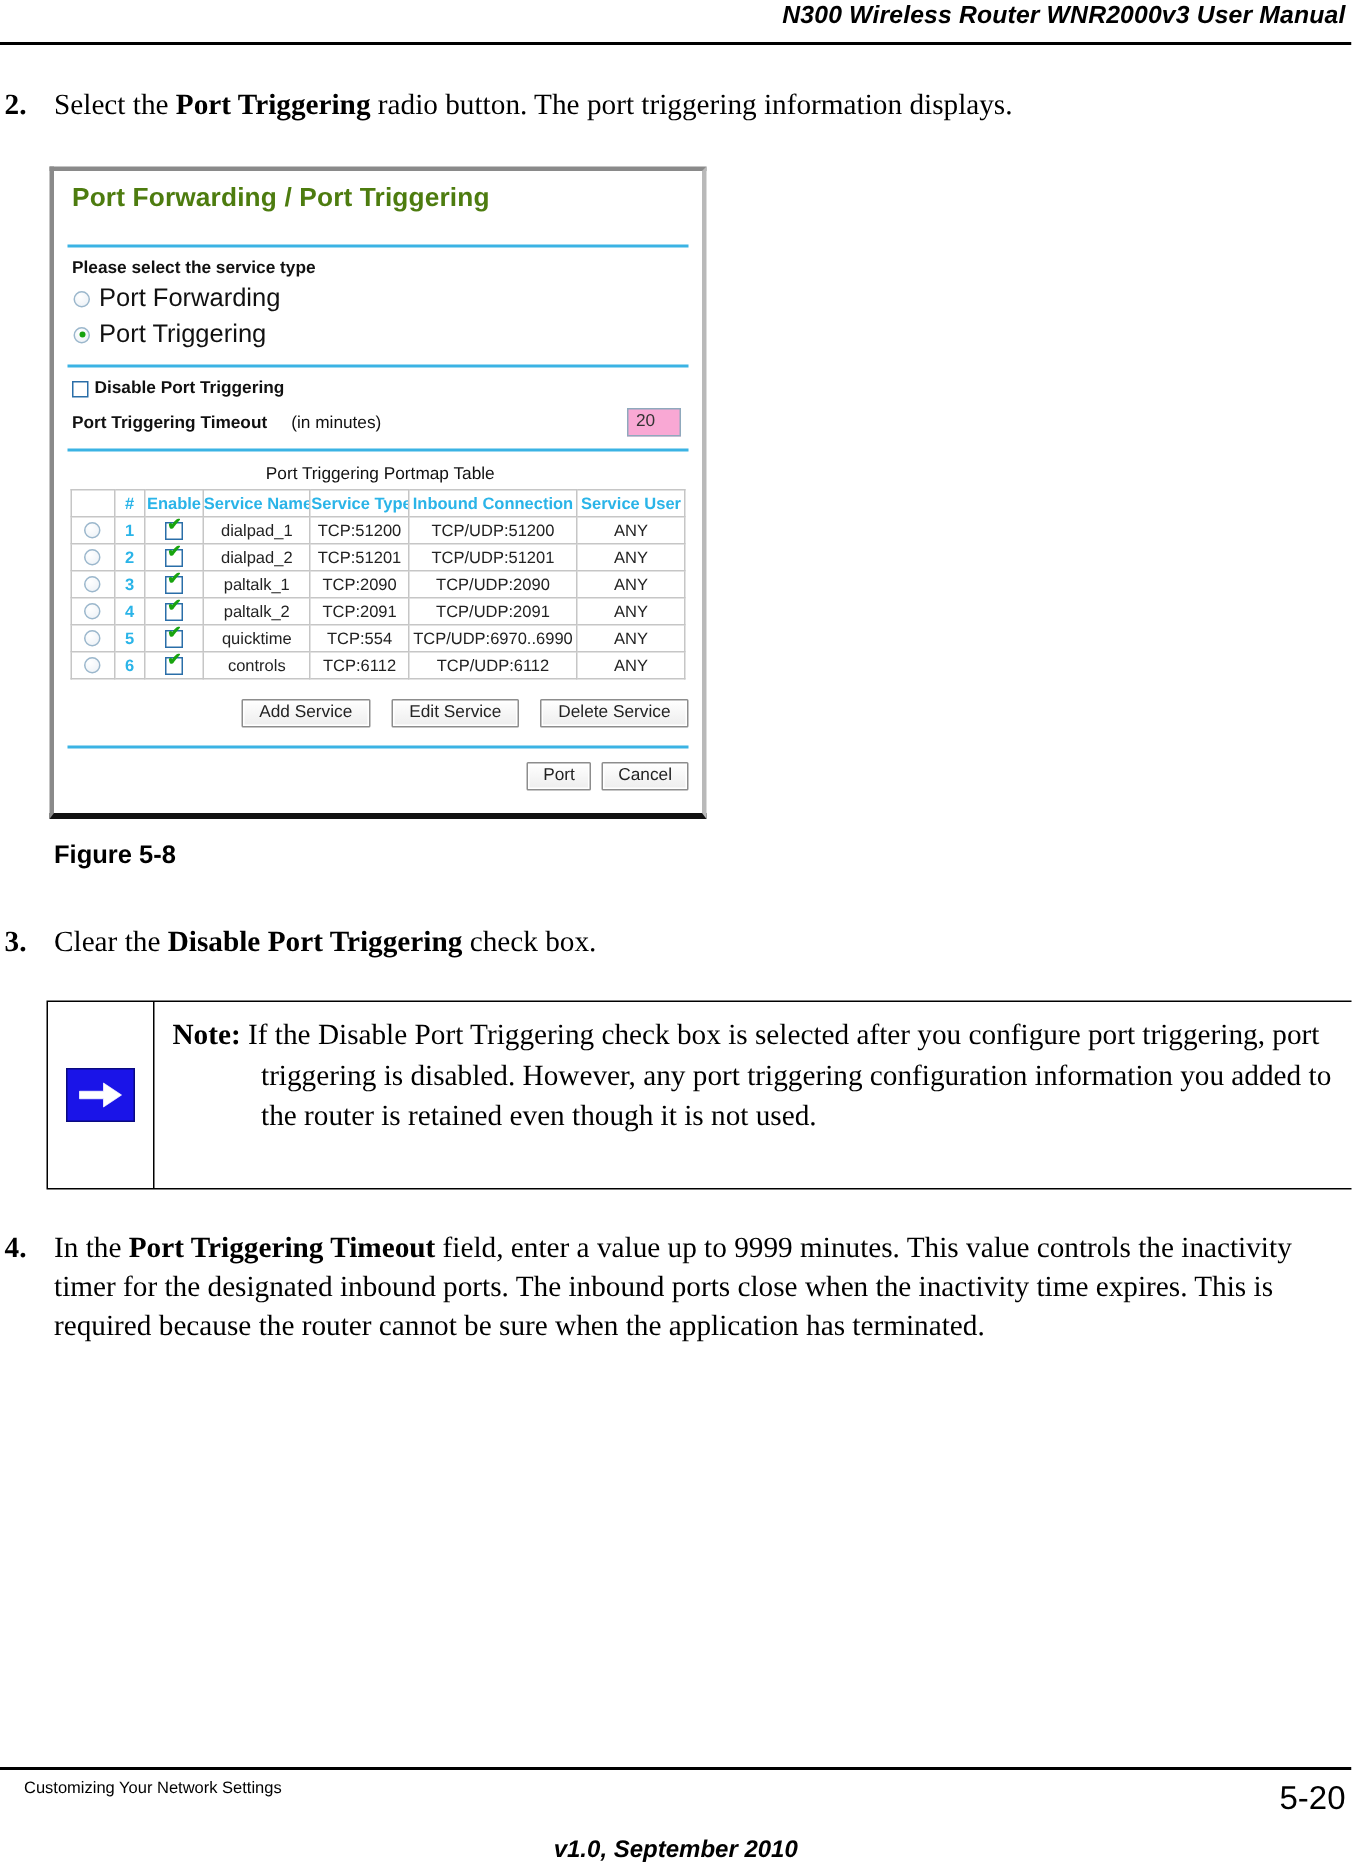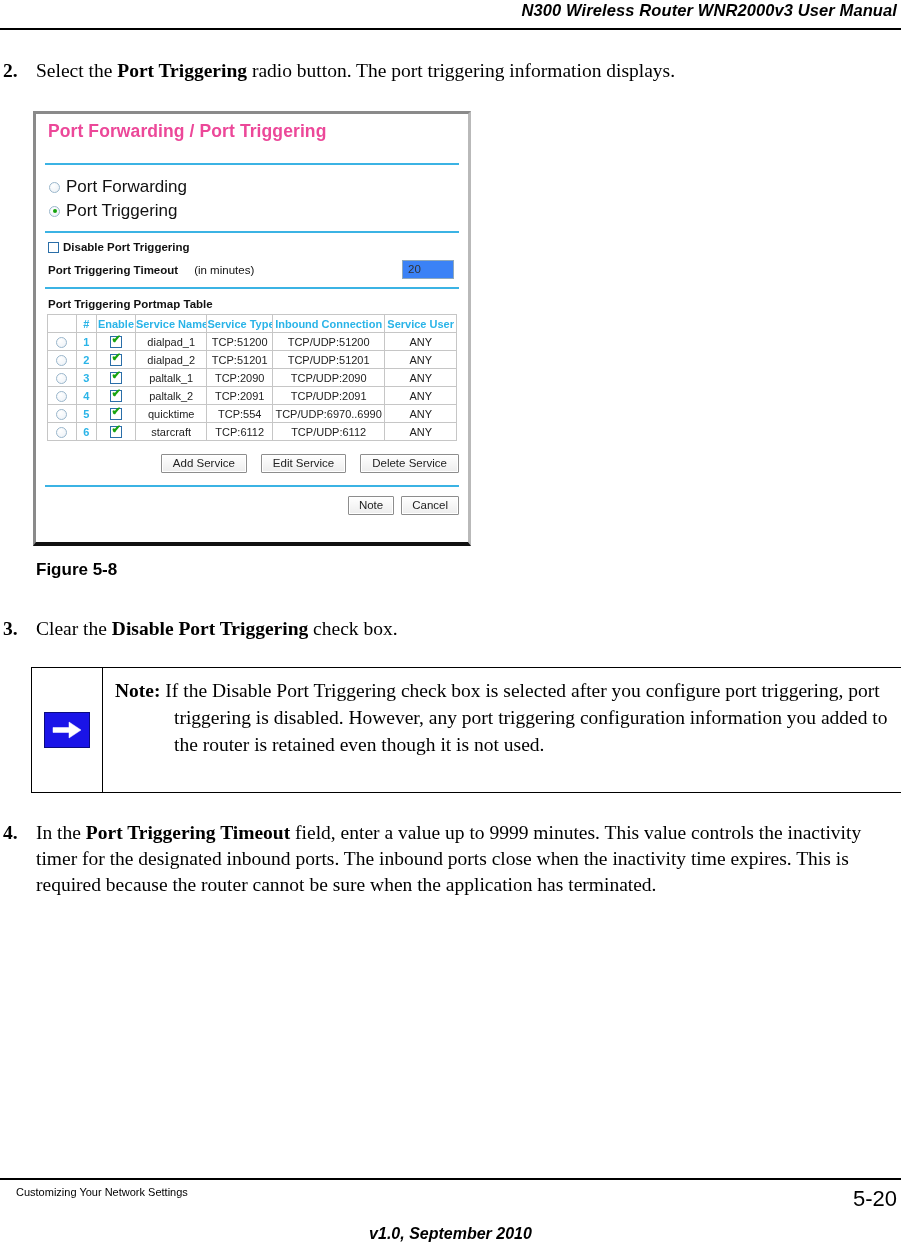--- a/index.html
+++ b/index.html
@@ -59,21 +59,21 @@
     font-family:"Liberation Sans", sans-serif;
     overflow:hidden;
   }
   #figure-shot .inner {
     position:absolute; left:0; top:0; right:0; bottom:0;
     background:#fff;
     padding:0 9px;
     box-sizing:border-box;
   }
   .ui-title {
-    color:#ec4899;
+    color:#4d7c0f;
     font-size:17.5px;
     font-weight:bold;
     padding-top:7px;
     padding-left:3px;
     letter-spacing:0.1px;
   }
   .hr-blue {
     height:2px; background:#3bb3e4; margin:0; border:0;
   }
   .sect-pad-a { height:21px; }
@@ -110,30 +110,30 @@
   }
   .timeout-row {
     display:flex; align-items:center;
     padding-left:3px; margin-top:7px; margin-bottom:8px;
     font-size:11.5px; color:#111;
   }
   .timeout-row .lab-b { font-weight:bold; }
   .timeout-row .lab-n { font-weight:normal; margin-left:16px; }
   .timeout-row .spacer { flex:1; }
   .txtbox {
-    width:52px; height:19px; box-sizing:border-box;
-    border:1px solid #8fa9bd; background:#3b82f6;
+    width:36px; height:19px; box-sizing:border-box;
+    border:1px solid #8fa9bd; background:#f9a8d4;
     font-family:"Liberation Sans", sans-serif;
     font-size:11.5px; color:#333;
     padding:2px 0 0 5px;
     margin-right:5px;
   }
   .tbl-title {
-    font-size:11.5px; font-weight:bold; color:#111;
-    padding-left:3px; margin-top:9px; margin-bottom:4px;
+    font-size:11.5px; font-weight:normal; color:#111;
+    padding-left:3px; margin-top:9px; margin-bottom:4px;text-align:center;
   }
 
   table.portmap {
     border-collapse:collapse;
     width:410px; margin-left:2px;
     font-size:11px; color:#222;
     table-layout:fixed;
   }
   table.portmap th, table.portmap td {
     border:1px solid #c6c6c6;
@@ -262,20 +262,21 @@
 </div>
 
 <div id="figure-shot">
   <div class="inner">
 
     <div class="ui-title">Port Forwarding / Port Triggering</div>
     <div class="sect-pad-a"></div>
     <div class="hr-blue"></div>
 
     <div style="height:8px"></div>
+    <div class="lbl-bold">Please select the service type</div>
 
     <div class="radio-row">
       <span class="radio"></span>
       <span>Port Forwarding</span>
     </div>
     <div class="radio-row">
       <span class="radio on"></span>
       <span>Port Triggering</span>
     </div>
 
@@ -362,38 +363,38 @@
           <td><span class="cb-tbl"></span></td>
           <td>quicktime</td>
           <td>TCP:554</td>
           <td>TCP/UDP:6970..6990</td>
           <td>ANY</td>
         </tr>
         <tr>
           <td><span class="radio-sm"></span></td>
           <td class="idx">6</td>
           <td><span class="cb-tbl"></span></td>
-          <td>starcraft</td>
+          <td>controls</td>
           <td>TCP:6112</td>
           <td>TCP/UDP:6112</td>
           <td>ANY</td>
         </tr>
       </tbody>
     </table>
 
     <div class="btn-row">
       <span class="btn">Add Service</span>
       <span class="btn">Edit Service</span>
       <span class="btn">Delete Service</span>
     </div>
 
     <div class="hr-blue"></div>
 
     <div class="btn-row apply">
-      <span class="btn">Note</span>
+      <span class="btn">Port</span>
       <span class="btn">Cancel</span>
     </div>
 
   </div>
 </div>
 
 <div id="fig-caption">Figure 5-8</div>
 
 <div class="step" id="step3">
   <span class="num">3.</span>

